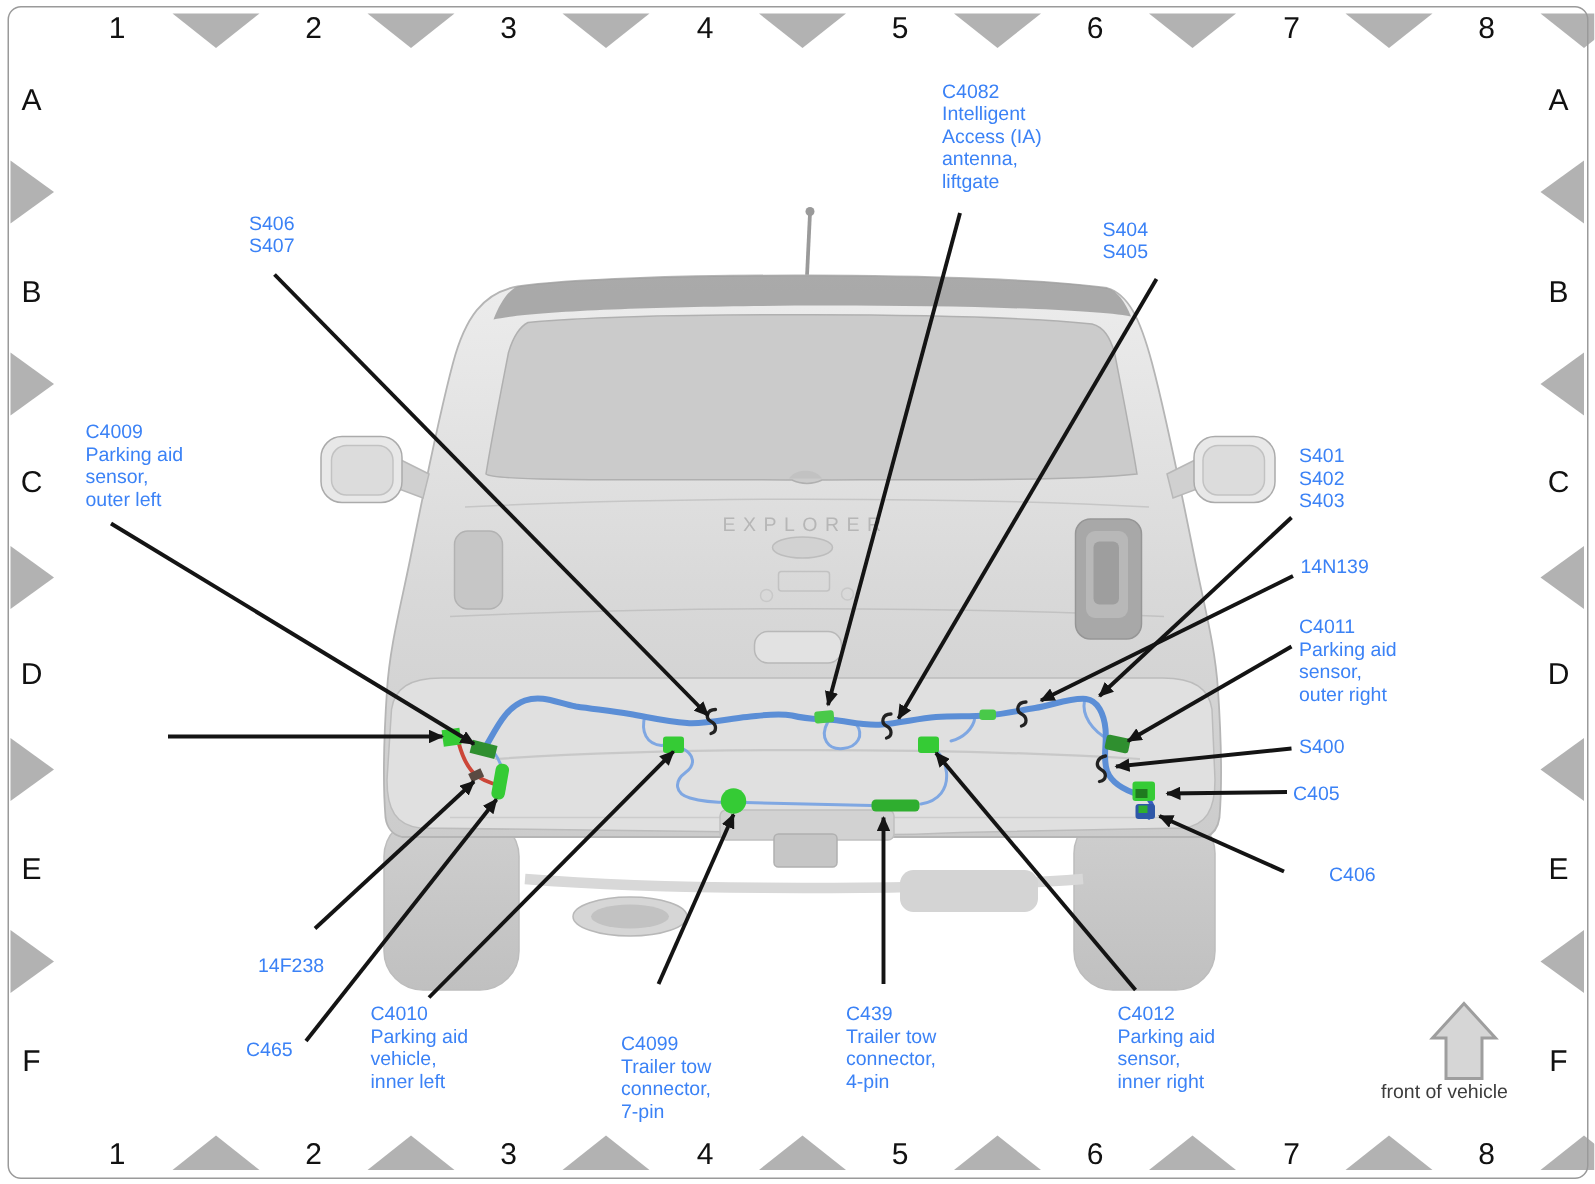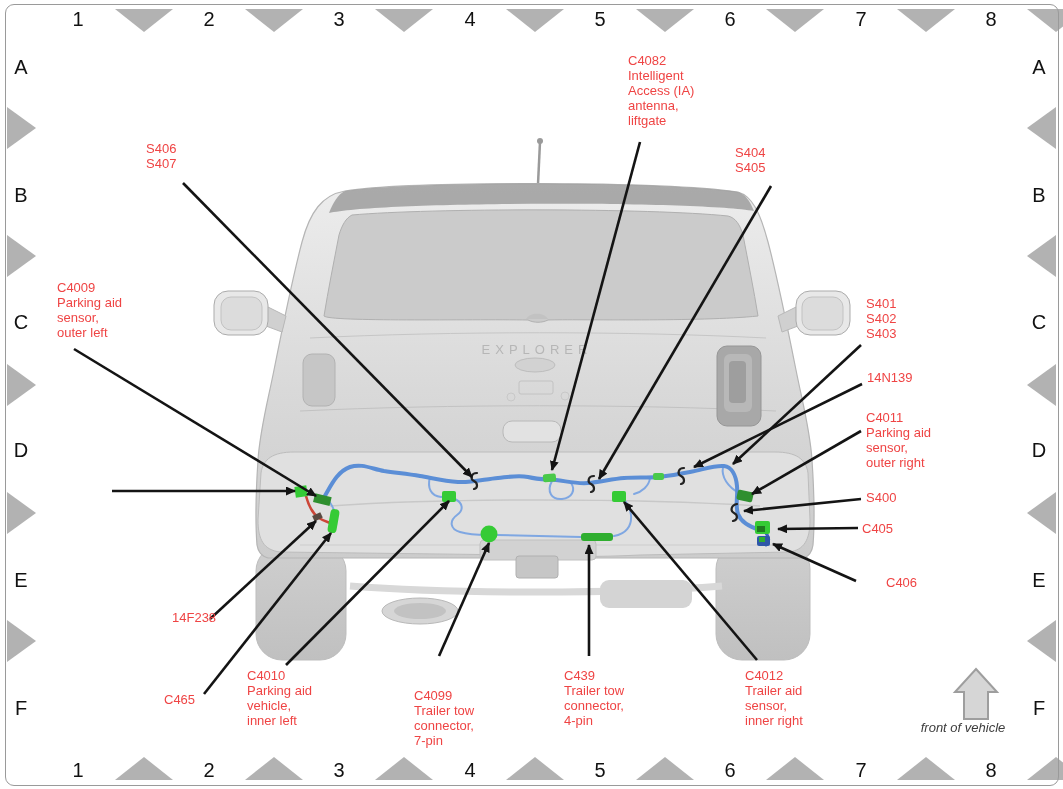--- a/index.html
+++ b/index.html
@@ -12,25 +12,25 @@
     position:absolute;left:5px;top:4px;width:1052px;height:780px;
     border:1.5px solid #9a9a9a;border-radius:9px;pointer-events:none;
   }
   .art{position:absolute;left:0;top:0;width:1063px;height:789px;}
   .grid-label{
     position:absolute;transform:translate(-50%,-50%);
     font-size:20px;color:#111;line-height:1;
   }
   .callout{
     position:absolute;font-size:13px;line-height:15px;white-space:pre-line;
-    color:#ef4444;
+    color:#3b82f6;
   }
   .compass-text{
     position:absolute;left:903px;top:720px;width:120px;text-align:center;
-    font-size:13px;color:#3c3c3c;font-style:italic;
+    font-size:13px;color:#3c3c3c;
   }
 </style>
 </head>
 <body>
 
 <div class="stage">
 
   <svg class="art" viewBox="0 0 1063 789">
     <defs>
       <linearGradient id="bodyGrad" x1="0" y1="0" x2="0" y2="1">
@@ -238,21 +238,21 @@
   </div>
   <div>
     <span class="grid-label" style="left:1039px;top:67px">A</span>
     <span class="grid-label" style="left:1039px;top:195px">B</span>
     <span class="grid-label" style="left:1039px;top:322px">C</span>
     <span class="grid-label" style="left:1039px;top:450px">D</span>
     <span class="grid-label" style="left:1039px;top:580px">E</span>
     <span class="grid-label" style="left:1039px;top:708px">F</span>
   </div>
 
-  <div class="callout" style="left:146px;top:141px">S406
+  <div class="callout" style="left:166px;top:141px">S406
 S407</div>
   <div class="callout" style="left:628px;top:53px">C4082
 Intelligent
 Access (IA)
 antenna,
 liftgate</div>
   <div class="callout" style="left:735px;top:145px">S404
 S405</div>
   <div class="callout" style="left:57px;top:280px">C4009
 Parking aid
@@ -262,35 +262,35 @@
 S402
 S403</div>
   <div class="callout" style="left:867px;top:370px">14N139</div>
   <div class="callout" style="left:866px;top:410px">C4011
 Parking aid
 sensor,
 outer right</div>
   <div class="callout" style="left:866px;top:490px">S400</div>
   <div class="callout" style="left:862px;top:521px">C405</div>
   <div class="callout" style="left:886px;top:575px">C406</div>
-  <div class="callout" style="left:172px;top:610px">14F238</div>
+  <div class="callout" style="left:172px;top:636px">14F238</div>
   <div class="callout" style="left:164px;top:692px">C465</div>
   <div class="callout" style="left:247px;top:668px">C4010
 Parking aid
 vehicle,
 inner left</div>
   <div class="callout" style="left:414px;top:688px">C4099
 Trailer tow
 connector,
 7-pin</div>
   <div class="callout" style="left:564px;top:668px">C439
 Trailer tow
 connector,
 4-pin</div>
   <div class="callout" style="left:745px;top:668px">C4012
-Trailer aid
+Parking aid
 sensor,
 inner right</div>
 
   <div class="compass-text">front of vehicle</div>
 
   <div class="frame"></div>
 </div>
 
 </body></html>

